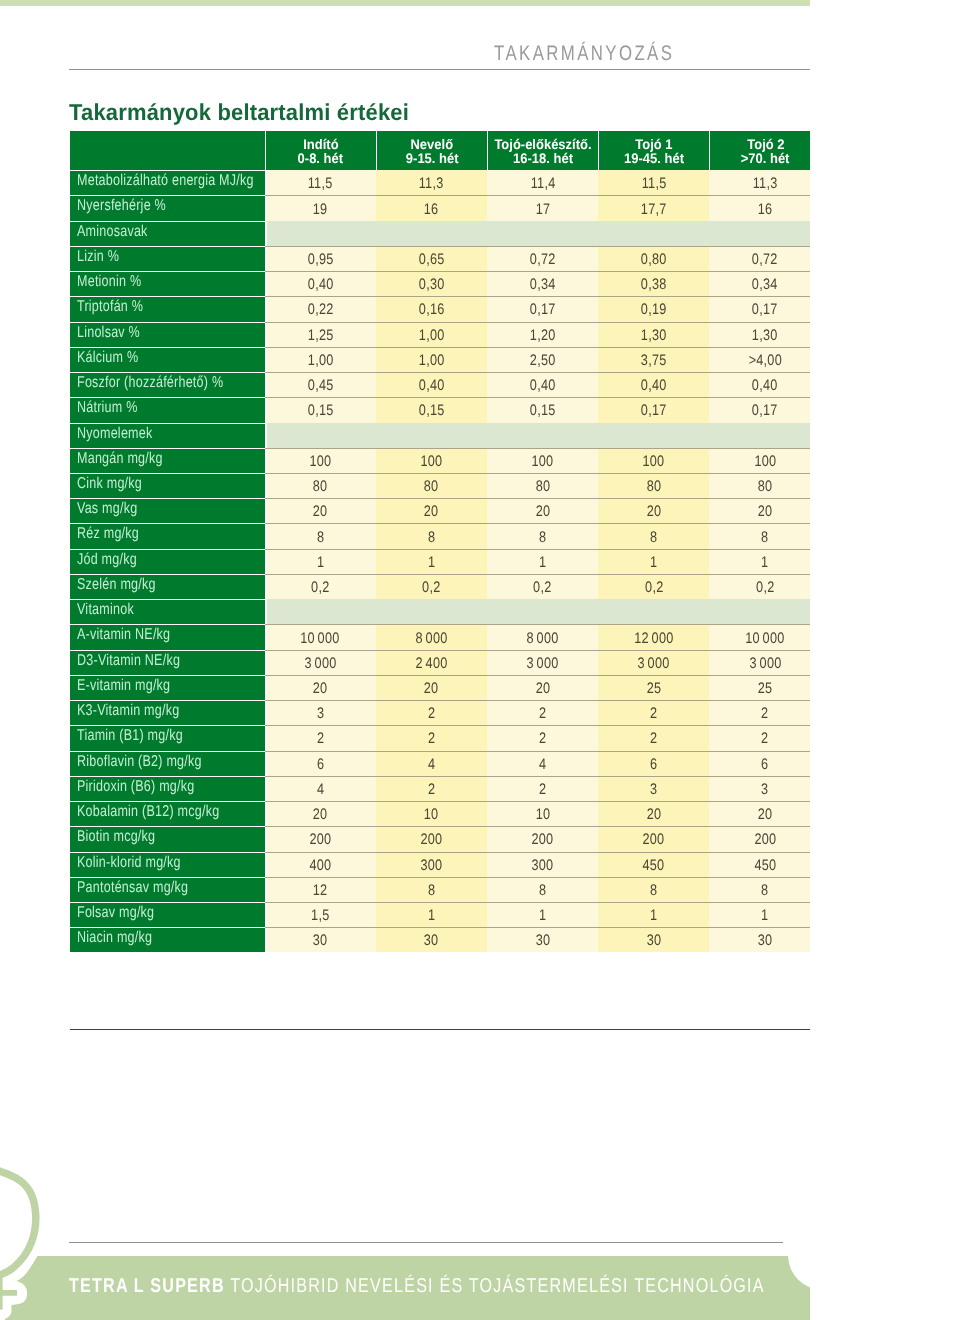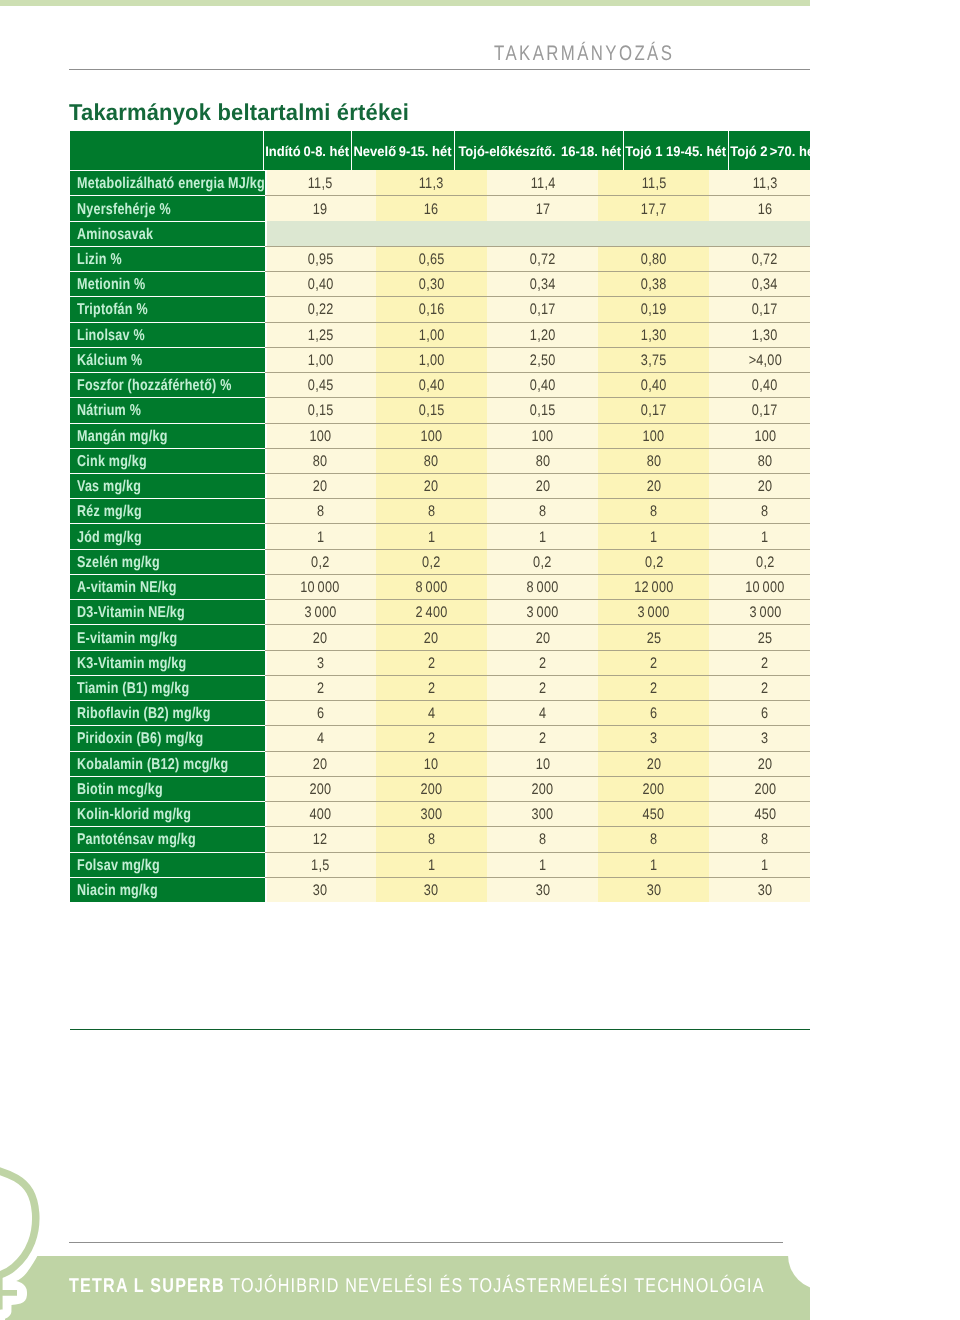--- a/index.html
+++ b/index.html
@@ -20,27 +20,27 @@
   
   .page-title{position:absolute;left:69px;top:104px;font-size:23px;font-weight:700;
               color:#14683a;letter-spacing:0.2px;line-height:16px;
               transform:scaleX(0.955);transform-origin:0 0;}
 
   
   .tbl{position:absolute;left:69.5px;top:131px;width:751.1px;}
   .thead{display:flex;height:39.2px;}
   .th-blank{width:195px;background:#007a2c;}
   .th{flex:1 1 0;background:#007a2c;color:#ffffff;font-size:13.9px;font-weight:700;
-      display:flex;align-items:center;justify-content:center;
+      display:flex;flex-direction:column;align-items:center;justify-content:center;
       line-height:13.75px;border-left:1.4px solid #ffffff;text-align:center;}
   .th span{display:inline-block;transform:translateY(0.8px) scaleX(0.935);white-space:nowrap;}
   .row{display:flex;height:25.24px;}
   .rl{width:195px;background:#007a2c;color:#c3eed4;font-size:15.7px;letter-spacing:0.28px;
-      display:flex;align-items:center;padding-left:7px;box-sizing:border-box;
-      border-top:1.3px solid #ffffff;font-weight:bold;}
+      display:flex;padding-left:7px;box-sizing:border-box;
+      border-top:1.3px solid #ffffff;}
   .cell{flex:1 1 0;font-size:15.3px;letter-spacing:0.28px;text-indent:0.28px;color:#4a4636;display:flex;align-items:center;
         justify-content:center;border-top:1px solid #aaa488;}
   .row.first .cell{border-top:none;}
   .cell.a{background:#fdf8dc;}
   .cell.b{background:#fcf4b8;}
   .sx{display:inline-block;transform:translateY(0.6px) scaleX(0.83);transform-origin:center;white-space:nowrap;}
   .rl .sx{transform-origin:left center;transform:translateY(0.6px) scaleX(0.80);}
   .cell.c1{box-shadow:inset 2px 0 0 #ffffff;}
   .row.sec .rl{background:#007a2c;}
   .row.sec .cell{background:#dce7d1;border-top:none;}
@@ -292,20 +292,40 @@
           <div class="cell a">
             <span class="sx">0,15</span>
           </div>
           <div class="cell b">
             <span class="sx">0,17</span>
           </div>
           <div class="cell a">
             <span class="sx">0,17</span>
           </div>
         </div>
+        <div class="row sec">
+          <div class="rl">
+            <span class="sx">Nyomelemek</span>
+          </div>
+          <div class="cell a c1">
+            <span class="sx"></span>
+          </div>
+          <div class="cell b">
+            <span class="sx"></span>
+          </div>
+          <div class="cell a">
+            <span class="sx"></span>
+          </div>
+          <div class="cell b">
+            <span class="sx"></span>
+          </div>
+          <div class="cell a">
+            <span class="sx"></span>
+          </div>
+        </div>
         <div class="row">
           <div class="rl">
             <span class="sx">Mangán mg/kg</span>
           </div>
           <div class="cell a c1">
             <span class="sx">100</span>
           </div>
           <div class="cell b">
             <span class="sx">100</span>
           </div>
@@ -410,20 +430,40 @@
             <span class="sx">0,2</span>
           </div>
           <div class="cell a">
             <span class="sx">0,2</span>
           </div>
           <div class="cell b">
             <span class="sx">0,2</span>
           </div>
           <div class="cell a">
             <span class="sx">0,2</span>
+          </div>
+        </div>
+        <div class="row sec">
+          <div class="rl">
+            <span class="sx">Vitaminok</span>
+          </div>
+          <div class="cell a c1">
+            <span class="sx"></span>
+          </div>
+          <div class="cell b">
+            <span class="sx"></span>
+          </div>
+          <div class="cell a">
+            <span class="sx"></span>
+          </div>
+          <div class="cell b">
+            <span class="sx"></span>
+          </div>
+          <div class="cell a">
+            <span class="sx"></span>
           </div>
         </div>
         <div class="row">
           <div class="rl">
             <span class="sx">A-vitamin NE/kg</span>
           </div>
           <div class="cell a c1">
             <span class="sx">10 000</span>
           </div>
           <div class="cell b">

